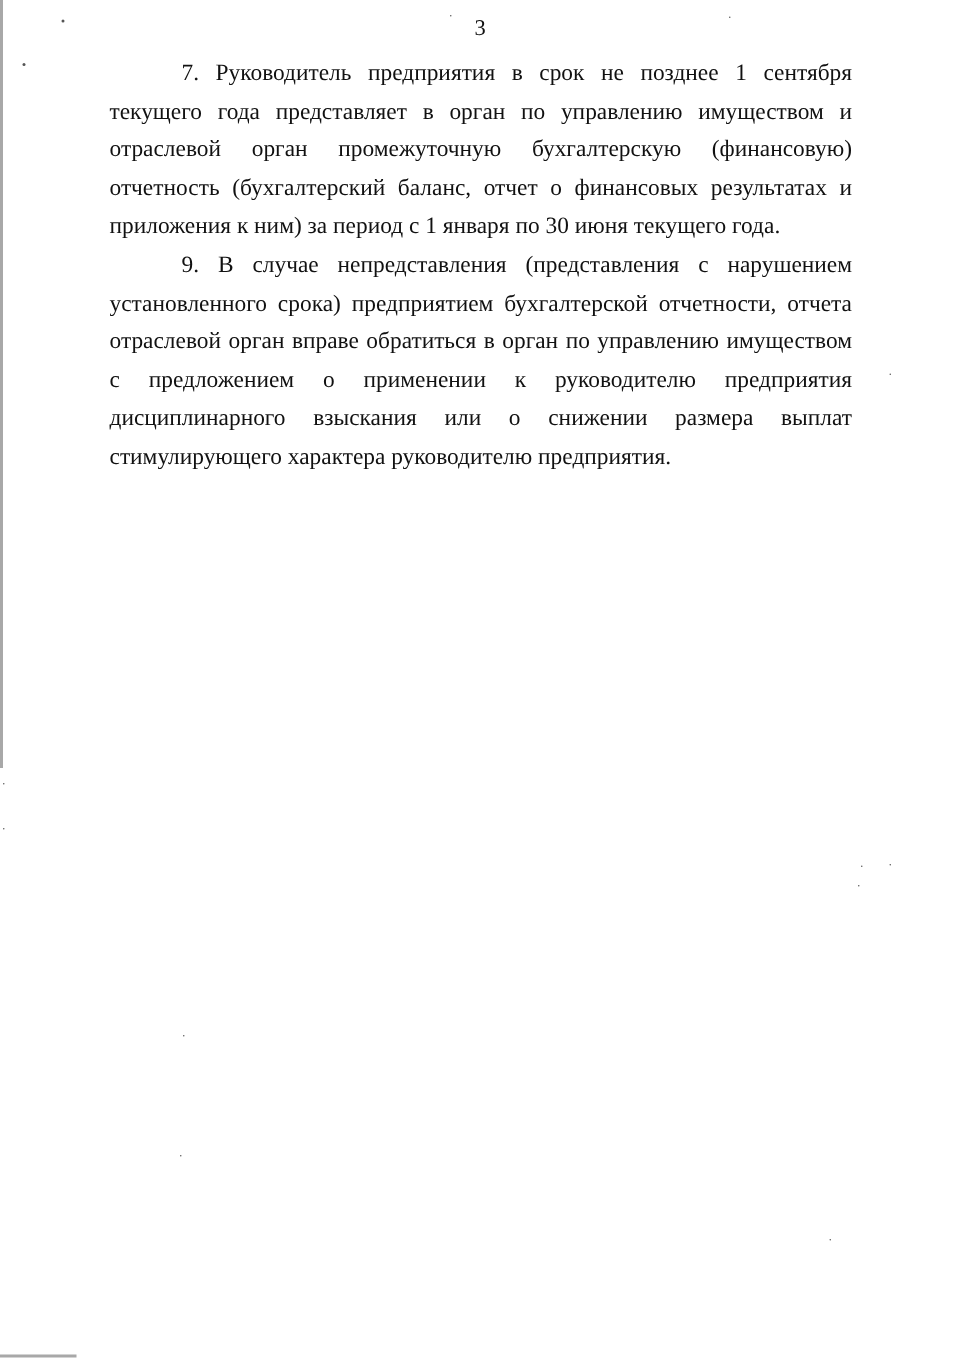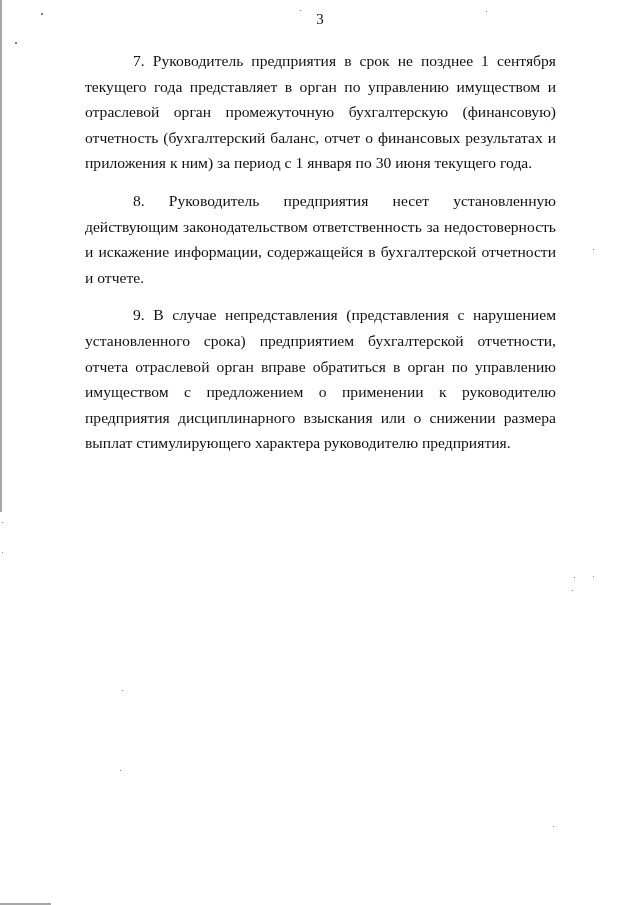--- a/index.html
+++ b/index.html
@@ -58,21 +58,21 @@
     position: absolute;
     left: 73px;
     top: 36px;
     width: 495px;
     font-size: 15.6px;
     line-height: 25.6px;
     text-align: justify;
     text-align-last: left;
   }
   .para {
-    margin: 12px;
+    margin: 0;
     text-indent: 48px;
   }
 </style>
 </head>
 <body>
 
 <div class="page">
   <div class="left-rule"></div>
   <div class="bottom-rule"></div>
 
@@ -87,16 +87,15 @@
   <div class="speck" style="left:122px;top:690px;width:1px;height:1px;"></div>
   <div class="speck" style="left:120px;top:770px;width:1px;height:1px;"></div>
   <div class="speck" style="left:553px;top:826px;width:1px;height:1px;"></div>
   <div class="speck" style="left:2px;top:522px;width:1px;height:1px;"></div>
   <div class="speck" style="left:2px;top:552px;width:1px;height:1px;"></div>
 
   <div class="page-number">3</div>
 
   <div class="body-text">
     <p class="para">7. Руководитель предприятия в срок не позднее 1 сентября текущего года представляет в орган по управлению имуществом и отраслевой орган промежуточную бухгалтерскую (финансовую) отчетность (бухгалтерский баланс, отчет о финансовых результатах и приложения к ним) за период с 1 января по 30 июня текущего года.</p>
-    <p class="para">8. Руководитель предприятия несет установленную действующим законодательством ответственность за недостоверность и искажение информации, содержащейся в бухгалтерской отчетности и отчете.</p>
     <p class="para">9. В случае непредставления (представления с нарушением установленного срока) предприятием бухгалтерской отчетности, отчета отраслевой орган вправе обратиться в орган по управлению имуществом с предложением о применении к руководителю предприятия дисциплинарного взыскания или о снижении размера выплат стимулирующего характера руководителю предприятия.</p>
   </div>
 </div>
 
 </body></html>

